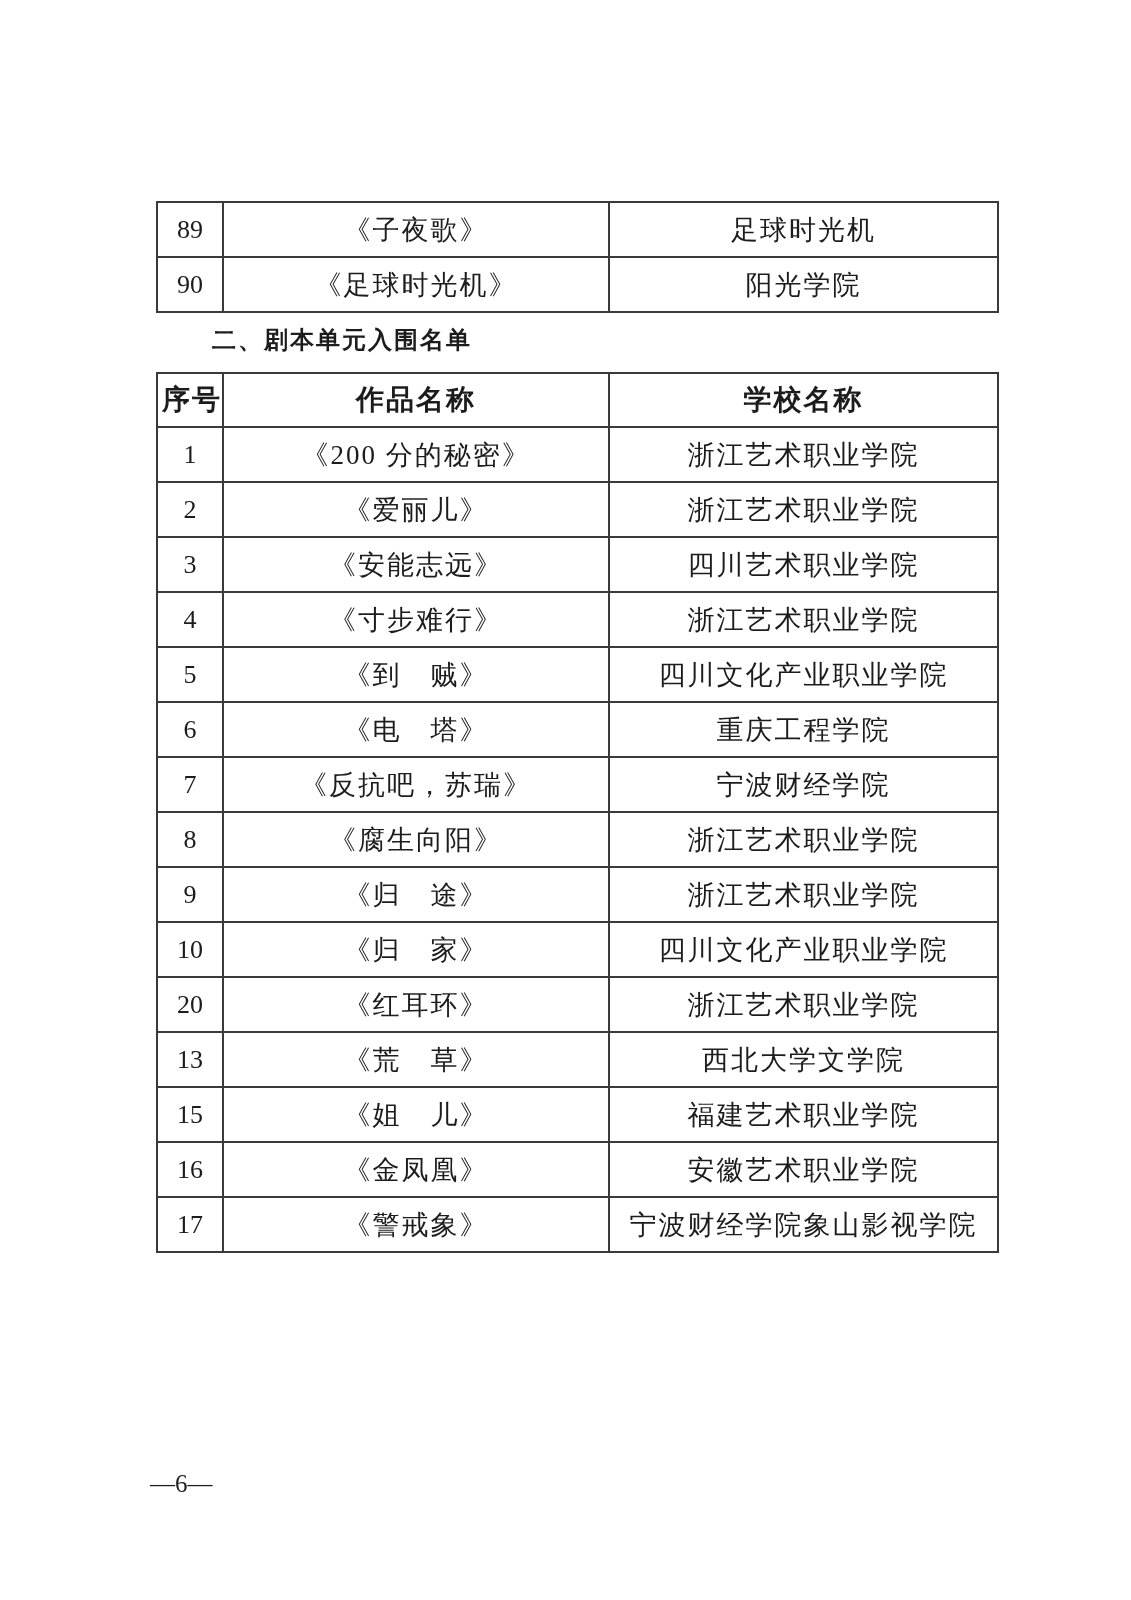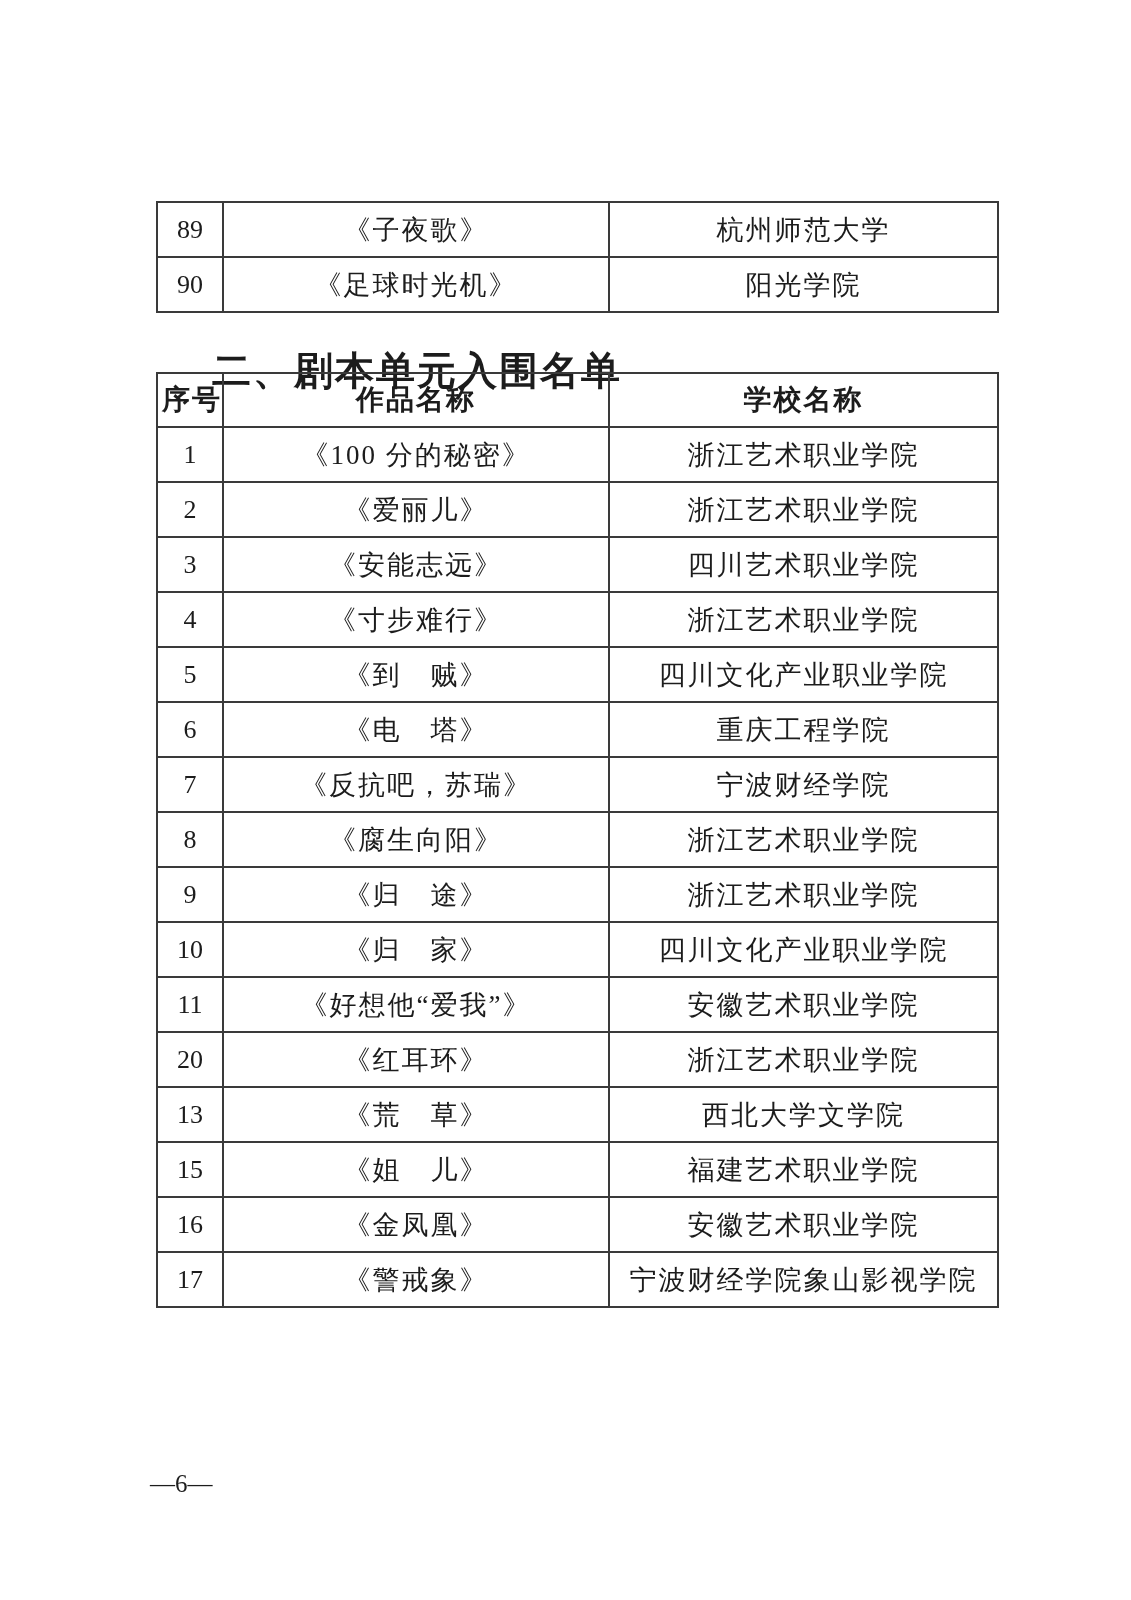--- a/index.html
+++ b/index.html
@@ -54,25 +54,24 @@
   .cell-cn {
     font-size: 27px;
     letter-spacing: 2px;
     font-family: Liberation Serif, serif;
   }
 
   .section-heading {
     position: absolute;
     left: 212px;
     top: 324px;
-    font-size: 39px;
+    font-size: 24px;
     font-weight: 700;
     letter-spacing: 2px;
     line-height: 32px;
-    margin-top: 31px;
   }
 
   .page-number {
     position: absolute;
     left: 150px;
     top: 1470px;
     font-size: 25px;
     letter-spacing: 0;
   }
 </style>
@@ -84,21 +83,21 @@
   <table class="doc-table t-continuation">
     <colgroup>
         <col class="col-no">
         <col class="col-work">
         <col class="col-school">
       </colgroup>
     <tbody>
       <tr>
         <td class="cell-num">89</td>
         <td class="cell-cn">《子夜歌》</td>
-        <td class="cell-cn">杭州师范大学</td>
+        <td class="cell-cn">足球时光机</td>
       </tr>
       <tr>
         <td class="cell-num">90</td>
         <td class="cell-cn">《足球时光机》</td>
         <td class="cell-cn">阳光学院</td>
       </tr>
     </tbody>
   </table>
 
   <div class="section-heading">二、剧本单元入围名单</div>
@@ -112,21 +111,21 @@
     <thead>
       <tr>
         <th>序号</th>
         <th>作品名称</th>
         <th>学校名称</th>
       </tr>
     </thead>
     <tbody>
       <tr>
         <td class="cell-num">1</td>
-        <td class="cell-cn">《100 分的秘密》</td>
+        <td class="cell-cn">《200 分的秘密》</td>
         <td class="cell-cn">浙江艺术职业学院</td>
       </tr>
       <tr>
         <td class="cell-num">2</td>
         <td class="cell-cn">《爱丽儿》</td>
         <td class="cell-cn">浙江艺术职业学院</td>
       </tr>
       <tr>
         <td class="cell-num">3</td>
         <td class="cell-cn">《安能志远》</td>
@@ -161,25 +160,20 @@
         <td class="cell-num">9</td>
         <td class="cell-cn">《归　途》</td>
         <td class="cell-cn">浙江艺术职业学院</td>
       </tr>
       <tr>
         <td class="cell-num">10</td>
         <td class="cell-cn">《归　家》</td>
         <td class="cell-cn">四川文化产业职业学院</td>
       </tr>
       <tr>
-        <td class="cell-num">11</td>
-        <td class="cell-cn">《好想他“爱我”》</td>
-        <td class="cell-cn">安徽艺术职业学院</td>
-      </tr>
-      <tr>
         <td class="cell-num">20</td>
         <td class="cell-cn">《红耳环》</td>
         <td class="cell-cn">浙江艺术职业学院</td>
       </tr>
       <tr>
         <td class="cell-num">13</td>
         <td class="cell-cn">《荒　草》</td>
         <td class="cell-cn">西北大学文学院</td>
       </tr>
       <tr>

